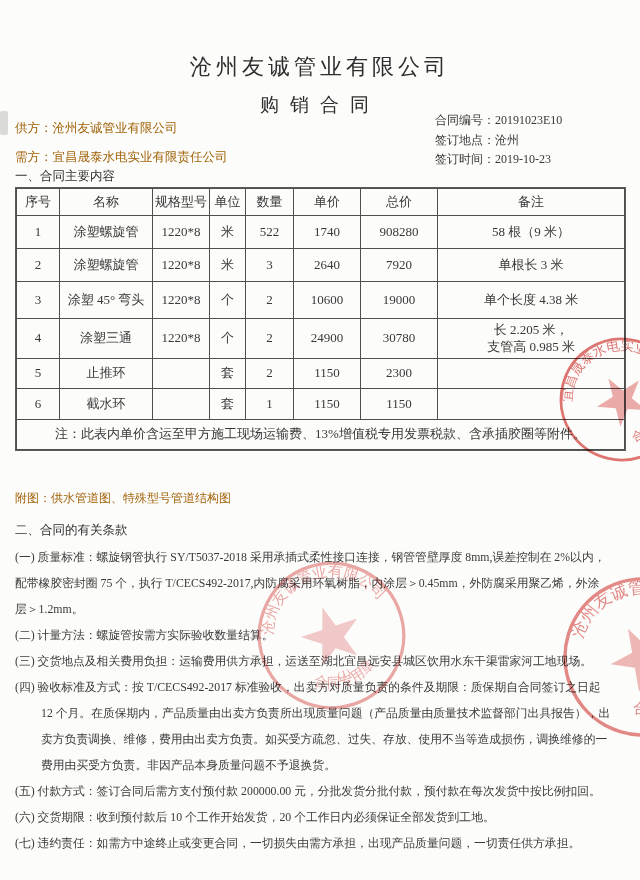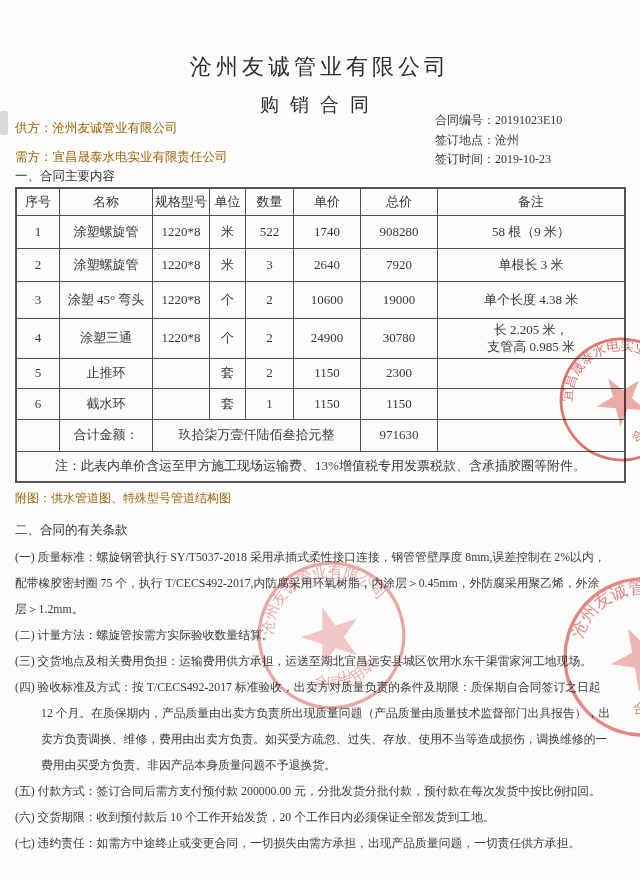--- a/index.html
+++ b/index.html
@@ -141,27 +141,20 @@
   <tr style="height:31px">
     <td>6</td>
     <td>截水环</td>
     <td></td>
     <td>套</td>
     <td>1</td>
     <td>1150</td>
     <td>1150</td>
     <td></td>
   </tr>
-  <tr style="height:32px">
-    <td></td>
-    <td>合计金额：</td>
-    <td colspan="4">玖拾柒万壹仟陆佰叁拾元整</td>
-    <td>971630</td>
-    <td></td>
-  </tr>
   <tr style="height:30px">
     <td colspan="8" class="note-cell">注：此表内单价含运至甲方施工现场运输费、13%增值税专用发票税款、含承插胶圈等附件。</td>
   </tr>
 </tbody>
   </table>
 
 <div class="abs attachment">附图：供水管道图、特殊型号管道结构图</div>
 
 <div class="abs sec2">
   <p class="heading2">二、合同的有关条款</p>

